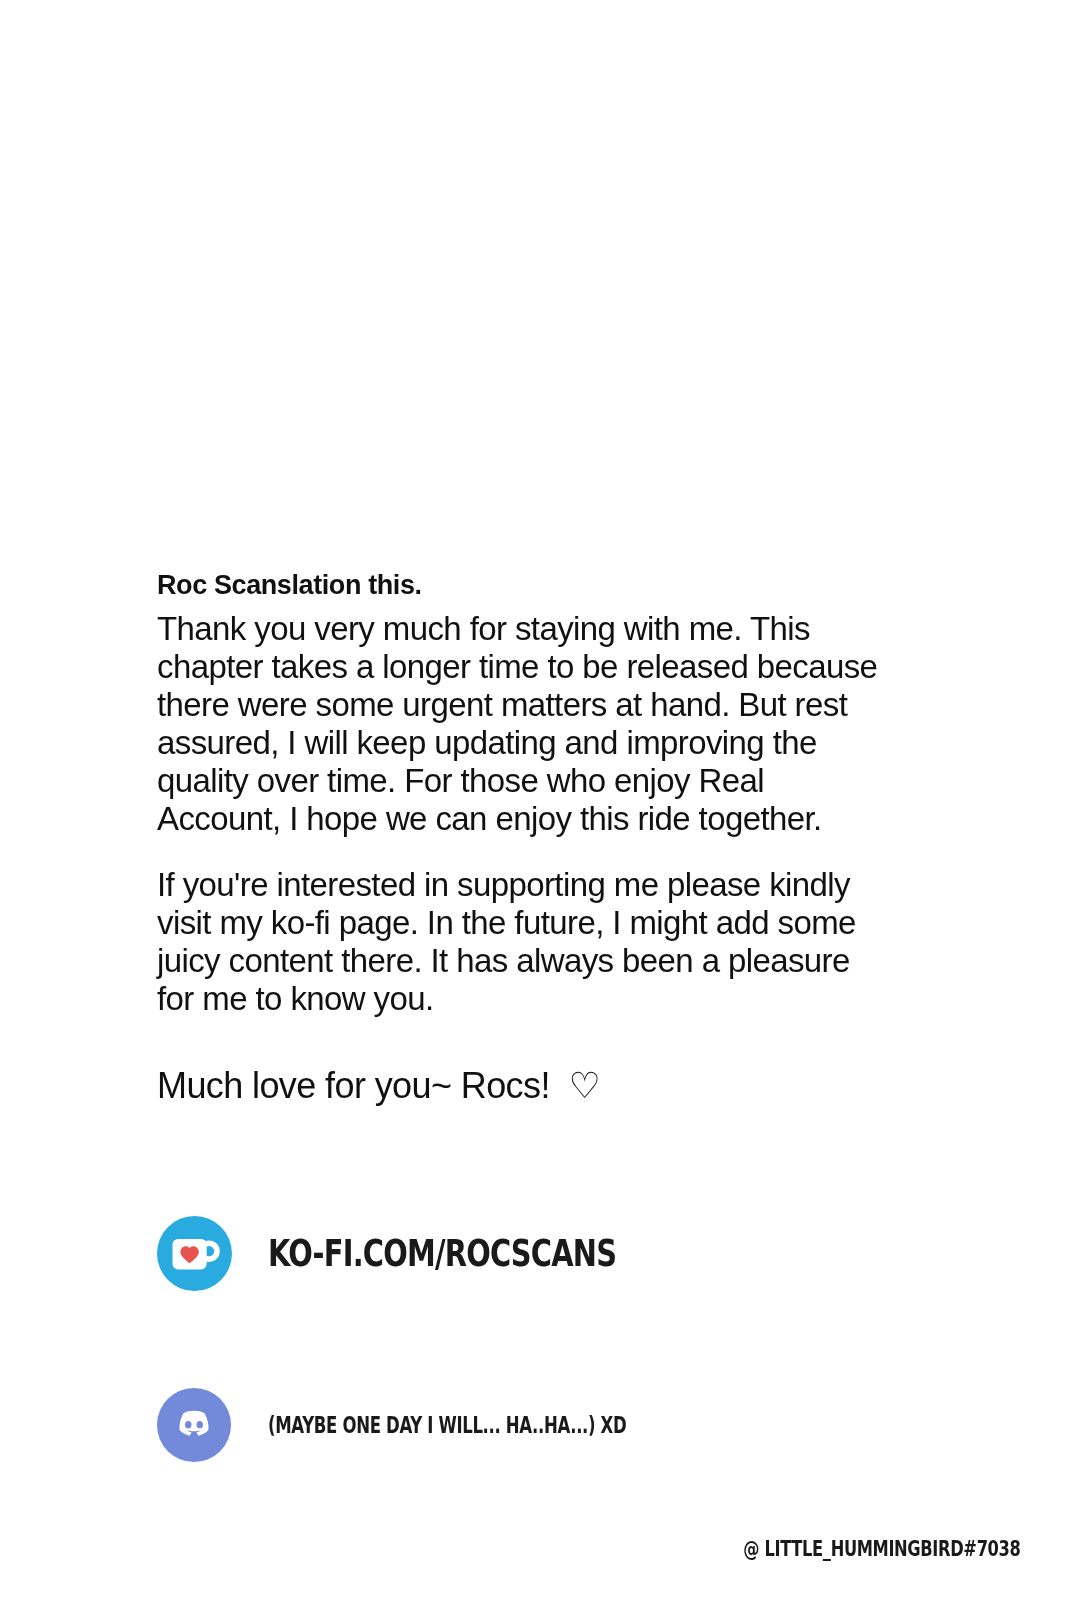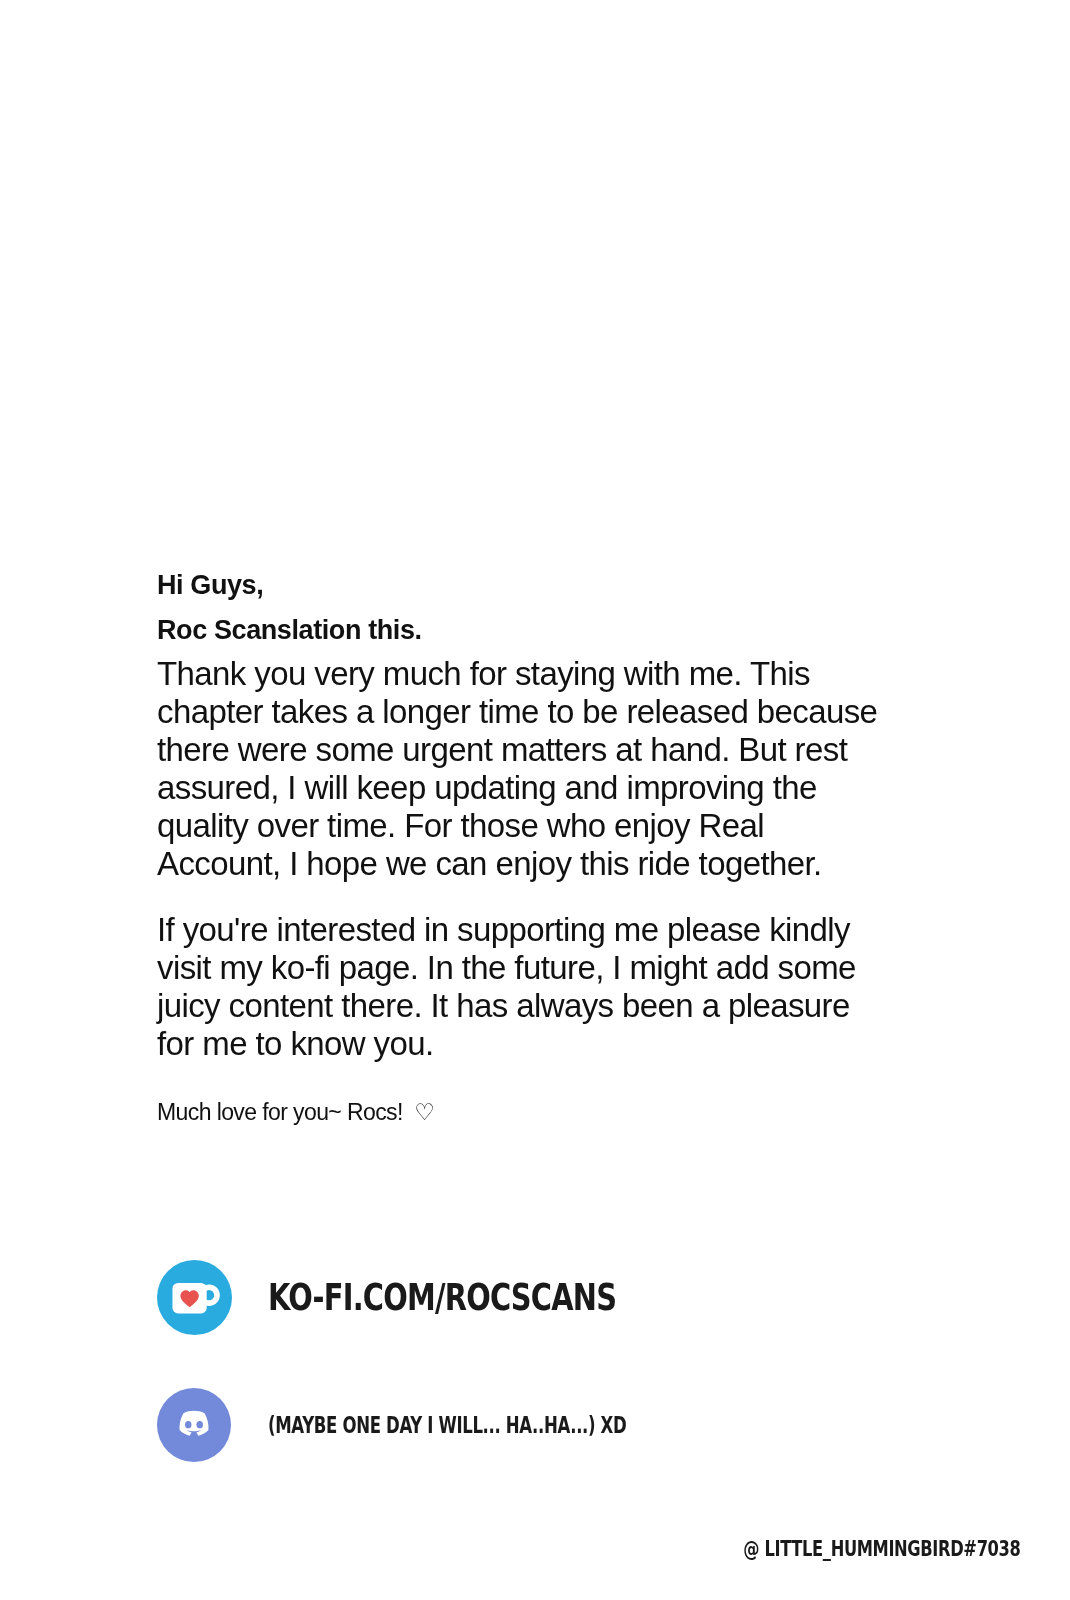--- a/index.html
+++ b/index.html
@@ -35,36 +35,36 @@
     margin: 0;
     font-size: 33px;
     font-weight: 400;
     line-height: 38px;
     letter-spacing: -0.6px;
     white-space: pre;
   }
   .para.p1 { margin-top: 2px; }
   .para.p2 { margin-top: 28px; }
   .closing {
-    margin: 30px 0 0 0;
-    font-size: 23px;
+    margin: 49px 0 0 0;
+    font-size: 36px;
     font-weight: 400;
     line-height: 38px;
     letter-spacing: -0.6px;
     white-space: pre;
   }
 
   
   .row {
     position: absolute;
     left: 157px;
     display: flex;
     align-items: center;
   }
-  .kofi-row { top: 1260px; height: 75px; }
+  .kofi-row { top: 1216px; height: 75px; }
   .discord-row { top: 1388px; height: 74px; text-align: right; }
   .icon-wrap {
     flex: 0 0 auto;
     display: block;
     line-height: 0;
   }
   .comic {
     font-family: "DejaVu Sans", sans-serif;
     font-weight: 700;
     color: #1a1a1a;
@@ -97,21 +97,20 @@
     transform: scaleX(0.74);
     transform-origin: right center;
   }
 </style>
 </head>
 <body>
 
 <div class="page">
 
   <div class="text-col">
-    <div class="heading">Hi Guys,</div>
     <div class="heading">Roc Scanslation this.</div>
     <p class="para p1">Thank you very much for staying with me. This
 chapter takes a longer time to be released because
 there were some urgent matters at hand. But rest
 assured, I will keep updating and improving the
 quality over time. For those who enjoy Real
 Account, I hope we can enjoy this ride together.</p>
     <p class="para p2">If you're interested in supporting me please kindly
 visit my ko-fi page. In the future, I might add some
 juicy content there. It has always been a pleasure

